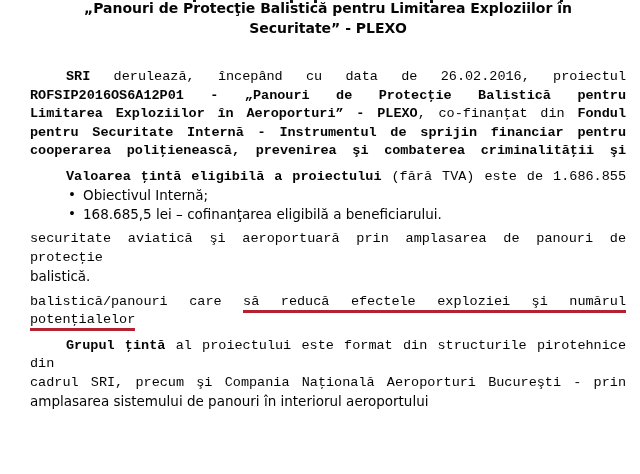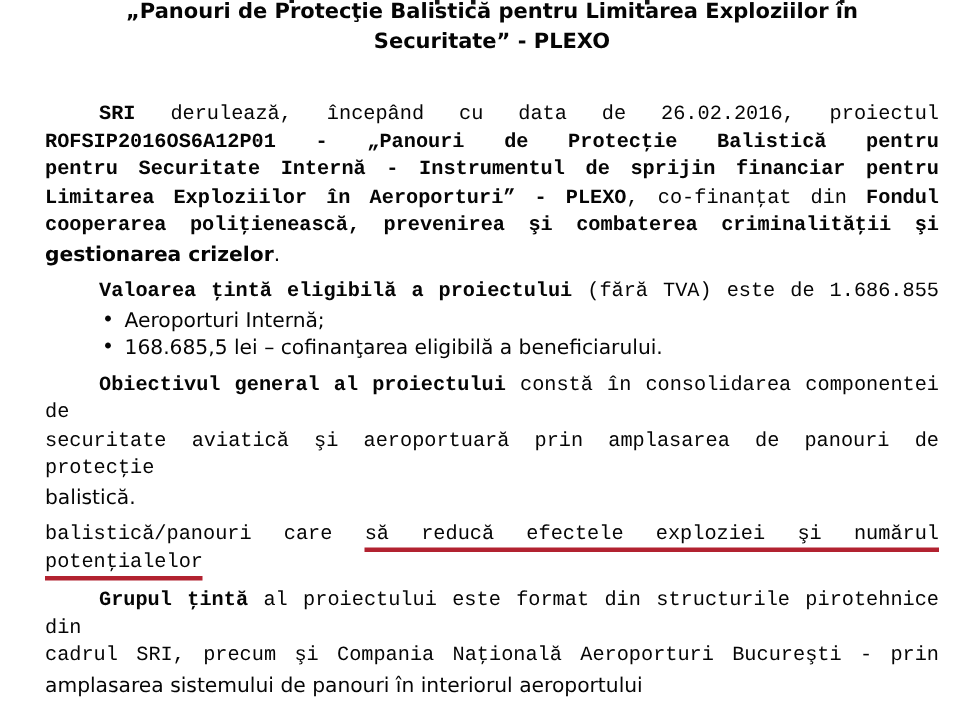--- a/index.html
+++ b/index.html
@@ -92,38 +92,36 @@
 
   <div class="doc-title">
     <div>„Panouri de Protecţie Balistică pentru Limitarea Exploziilor în</div>
     <div>Securitate” - PLEXO</div>
   </div>
 
   <div id="body-text">
       <div class="para first">
         <div class="line justify indent"><span class="b">SRI</span><span> derulează, începând cu data de 26.02.2016, proiectul</span></div>
         <div class="line justify"><span class="b">ROFSIP2016OS6A12P01 - „Panouri de Protecţie Balistică pentru</span></div>
+        <div class="line justify"><span class="b">Limitarea Exploziilor în Aeroporturi” - PLEXO</span><span>, co-finanţat din </span><span class="b">Fondul</span></div>
         <div class="line justify"><span class="b">pentru Securitate Internă - Instrumentul de sprijin financiar pentru</span></div>
-        <div class="line justify"><span class="b">Limitarea Exploziilor în Aeroporturi” - PLEXO</span><span>, co-finanţat din </span><span class="b">Fondul</span></div>
         <div class="line justify"><span class="b">cooperarea poliţienească, prevenirea şi combaterea criminalităţii şi</span></div>
-        <div class="line"><span class="b">gestionarea crizelor</span><span>.</span></div>
       </div>
       <div class="para">
         <div class="line justify indent"><span class="b">Valoarea ţintă eligibilă a proiectului</span><span> (fără TVA) este de 1.686.855</span></div>
       </div>
       <div class="para bullet">
         <span class="dot">•</span>
-        <div class="line"><span>Aeroporturi Internă;</span></div>
+        <div class="line"><span>Obiectivul Internă;</span></div>
       </div>
       <div class="para bullet">
         <span class="dot">•</span>
         <div class="line"><span>168.685,5 lei – cofinanţarea eligibilă a beneficiarului.</span></div>
       </div>
       <div class="para">
-        <div class="line justify indent"><span class="b">Obiectivul general al proiectului</span><span> constă în consolidarea componentei de</span></div>
         <div class="line justify"><span>securitate aviatică şi aeroportuară prin amplasarea de panouri de protecţie</span></div>
         <div class="line"><span>balistică.</span></div>
       </div>
       <div class="para">
         <div class="line justify"><span>balistică/panouri care </span><span class="u">să reducă efectele exploziei şi numărul potenţialelor</span></div>
       </div>
       <div class="para">
         <div class="line justify indent"><span class="b">Grupul ţintă</span><span> al proiectului este format din structurile pirotehnice din</span></div>
         <div class="line justify"><span>cadrul SRI, precum şi Compania Naţională Aeroporturi Bucureşti - prin</span></div>
         <div class="line"><span>amplasarea sistemului de panouri în interiorul aeroportului</span></div>

